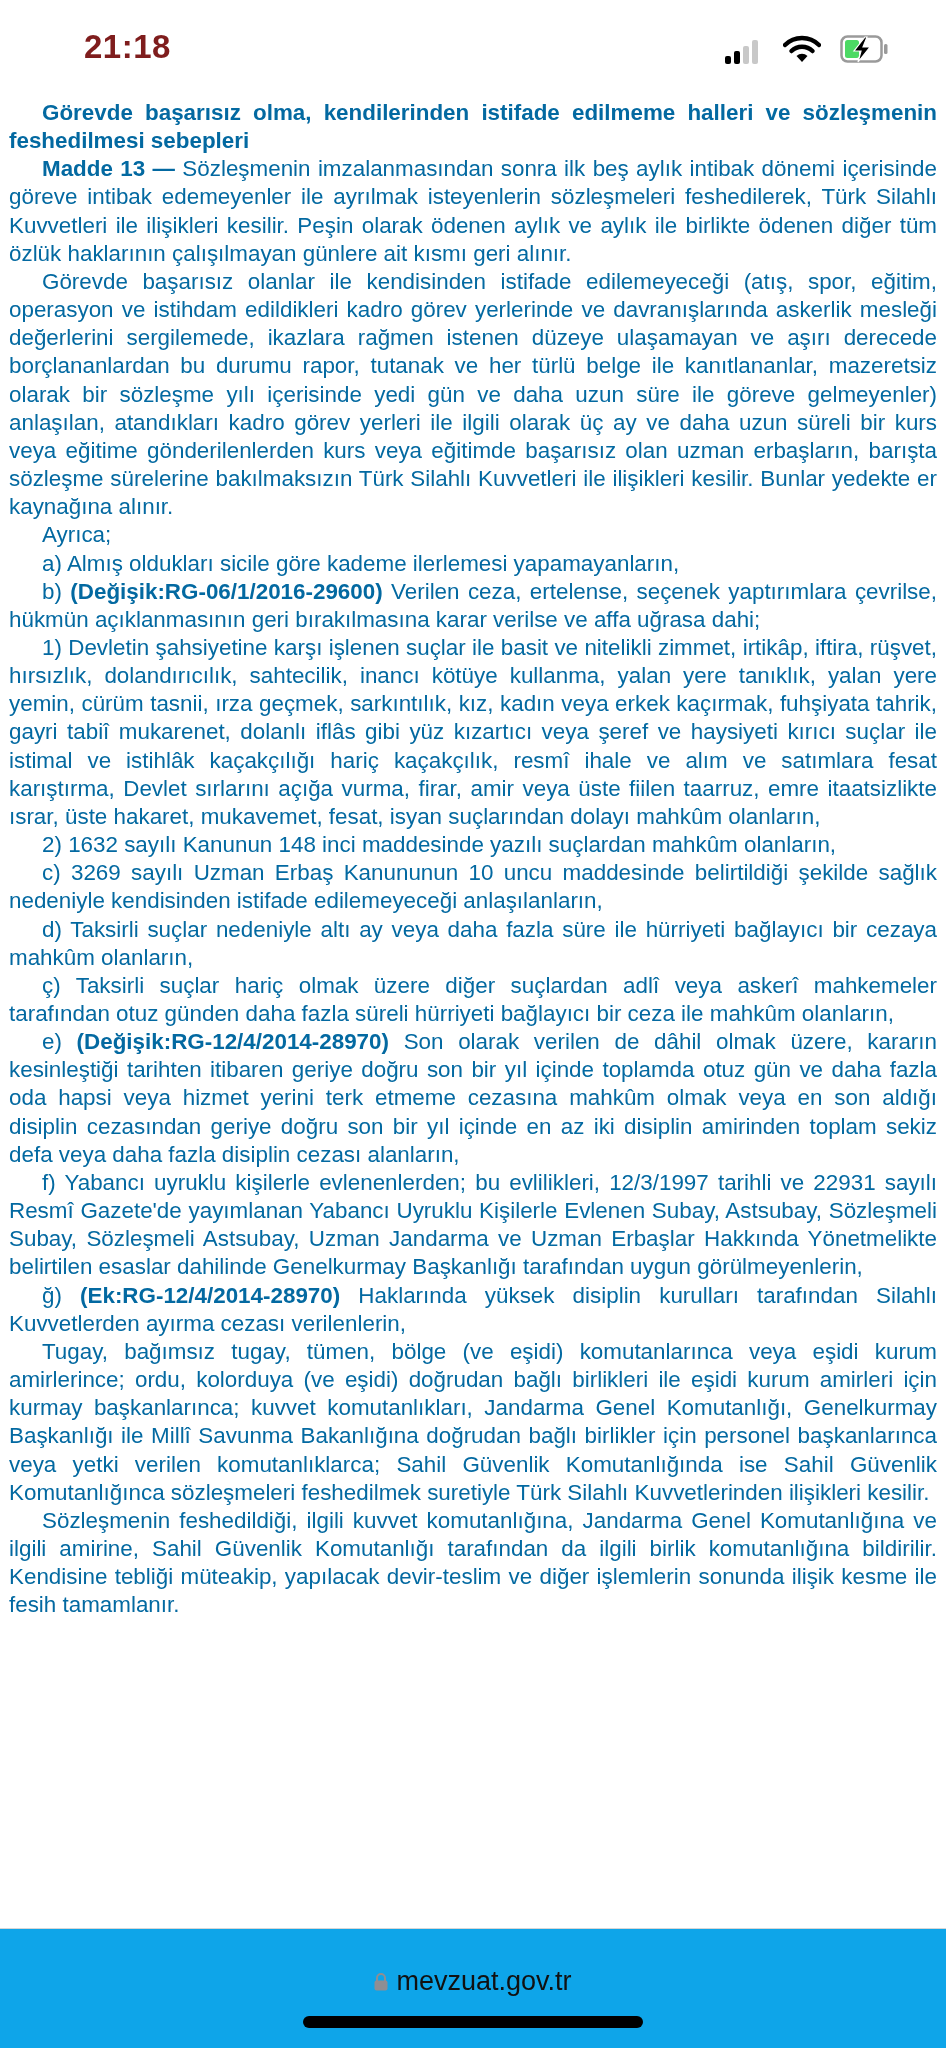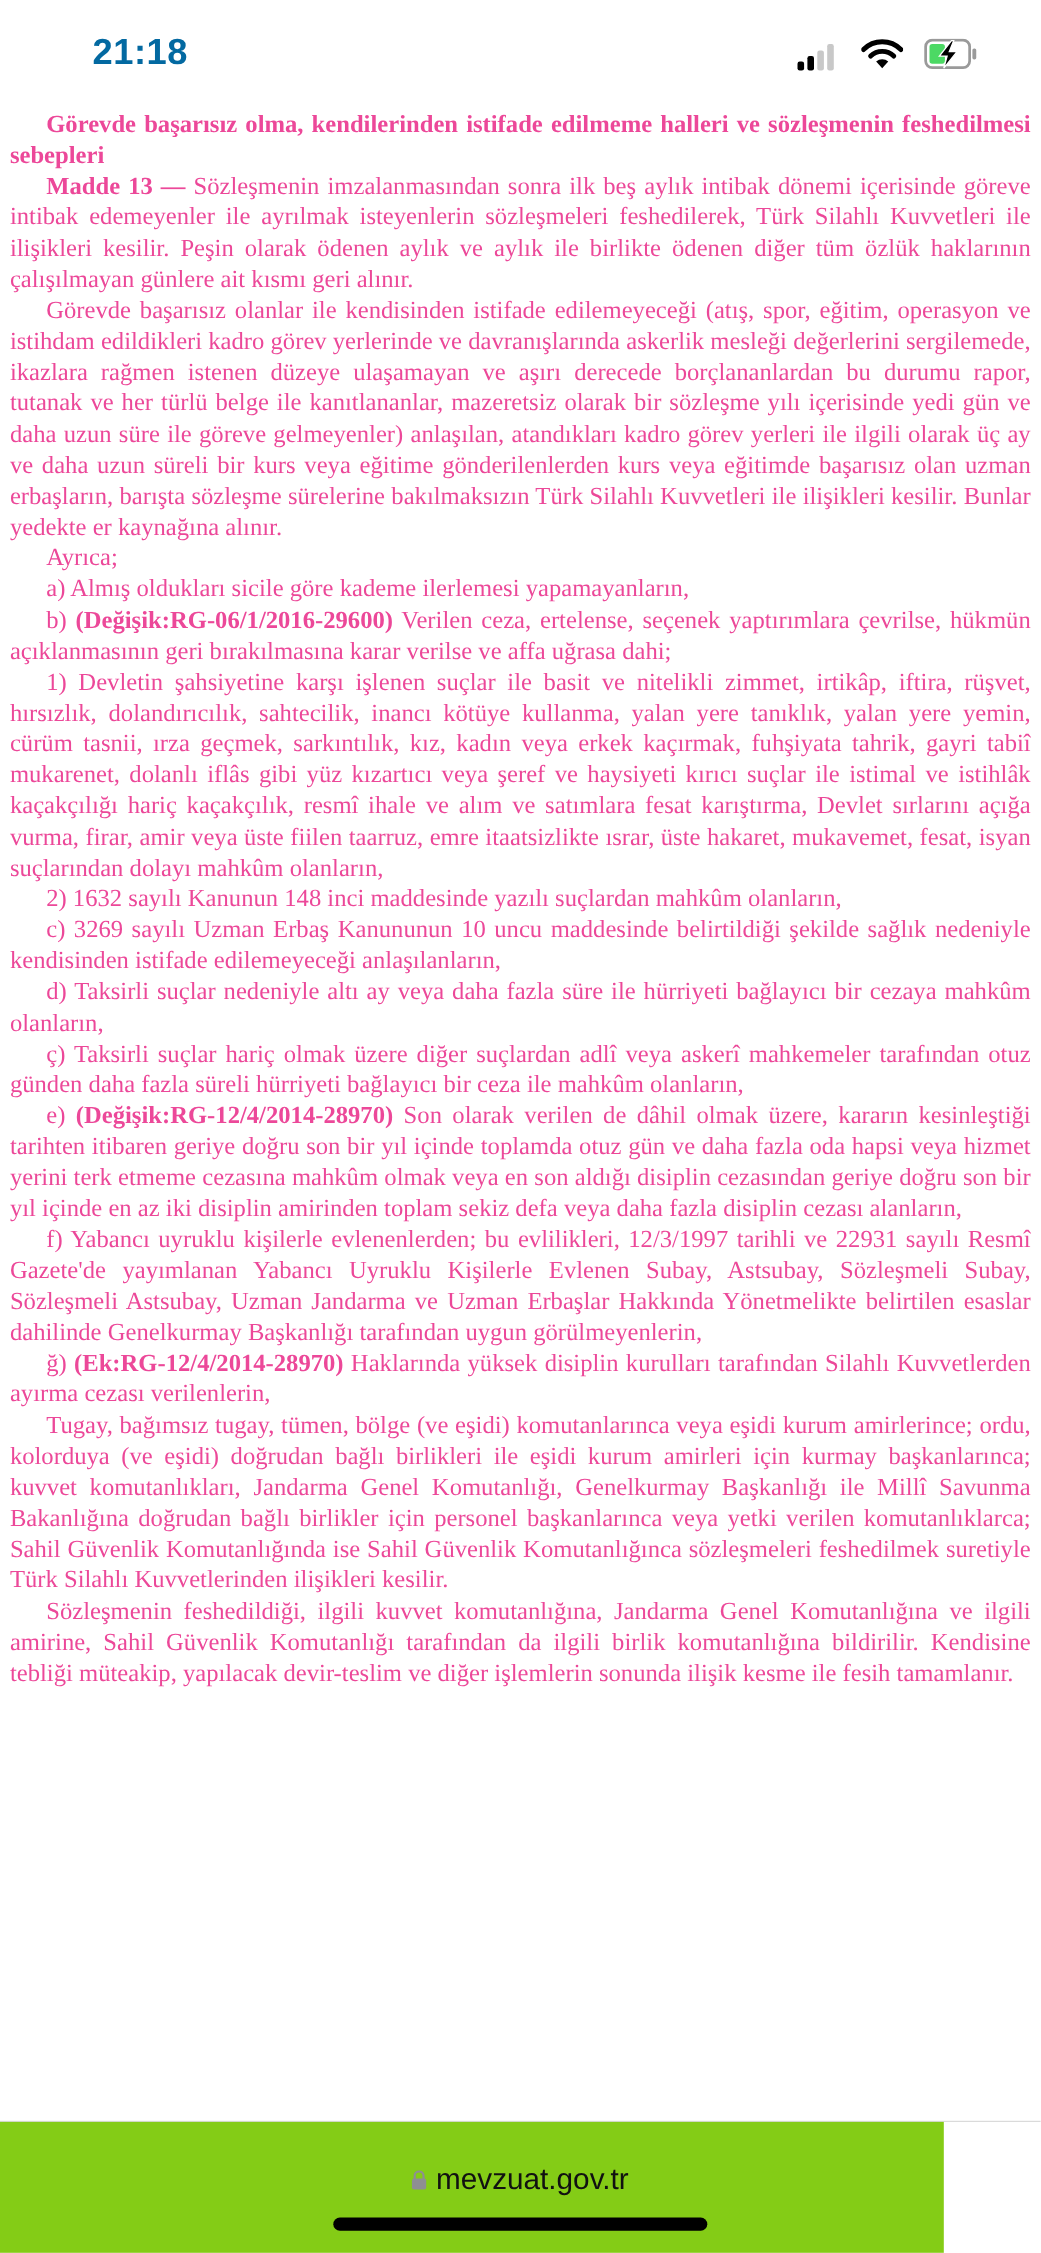--- a/index.html
+++ b/index.html
@@ -1,28 +1,28 @@
 <!DOCTYPE html>
 <html><head>
 <meta charset="utf-8">
 <style>
   html, body { margin:0; padding:0; background:#ffffff; }
   body { width:946px; height:2048px; position:relative; overflow:hidden; }
   .status-bar { position:absolute; left:0; top:0; width:946px; height:100px; background:#fff; }
-  .time { position:absolute; left:84px; top:28px; font-family:"Liberation Sans", sans-serif; font-weight:700; font-size:33px; color:#0369a1; letter-spacing:0.5px; }
+  .time { position:absolute; left:84px; top:28px; font-family:"Liberation Sans", sans-serif; font-weight:700; font-size:33px; color:#7f1d1d; letter-spacing:0.5px; }
   .signal { position:absolute; left:725px; top:40px; width:36px; height:24px; }
   .signal span { position:absolute; bottom:0; width:6px; border-radius:2px; }
   .wifi { position:absolute; left:783px; top:35px; }
   .battery { position:absolute; left:840px; top:35px; width:50px; height:28px; }
-  .content { position:absolute; left:9px; top:99px; width:928px; font-family:Liberation Serif, serif; font-size:22.4px; line-height:28.15px; color:#ec4899; text-align:justify; }
+  .content { position:absolute; left:9px; top:99px; width:928px; font-family:Liberation Sans, sans-serif; font-size:22.4px; line-height:28.15px; color:#0369a1; text-align:justify; }
   .content p { margin:0; text-indent:33px; }
   .content b { font-weight:700;margin-top:36px; }
   .heading { font-weight:700; }
   .divider { position:absolute; left:0; top:1928px; width:946px; height:1px; background:#d6d6d6; }
-  .bottom-bar { position:absolute; left:0; top:1929px; width:858px; height:119px; background:#84cc16; }
+  .bottom-bar { position:absolute; left:0; top:1929px; width:946px; height:119px; background:#0ea5e9; }
   .url { position:absolute; left:0; width:946px; top:37px; text-align:center; font-family:"Liberation Sans", sans-serif; font-size:27px; color:#111; }
   .lock { display:inline-block; width:14px; height:17px; vertical-align:-1px; margin-right:8px; position:relative; }
   .home-indicator { position:absolute; left:303px; top:2016px; width:340px; height:12px; background:#000; border-radius:6px; }
 </style>
 </head>
 <body>
 
 <div class="status-bar">
   <div class="time">21:18</div>
   <div class="signal">

